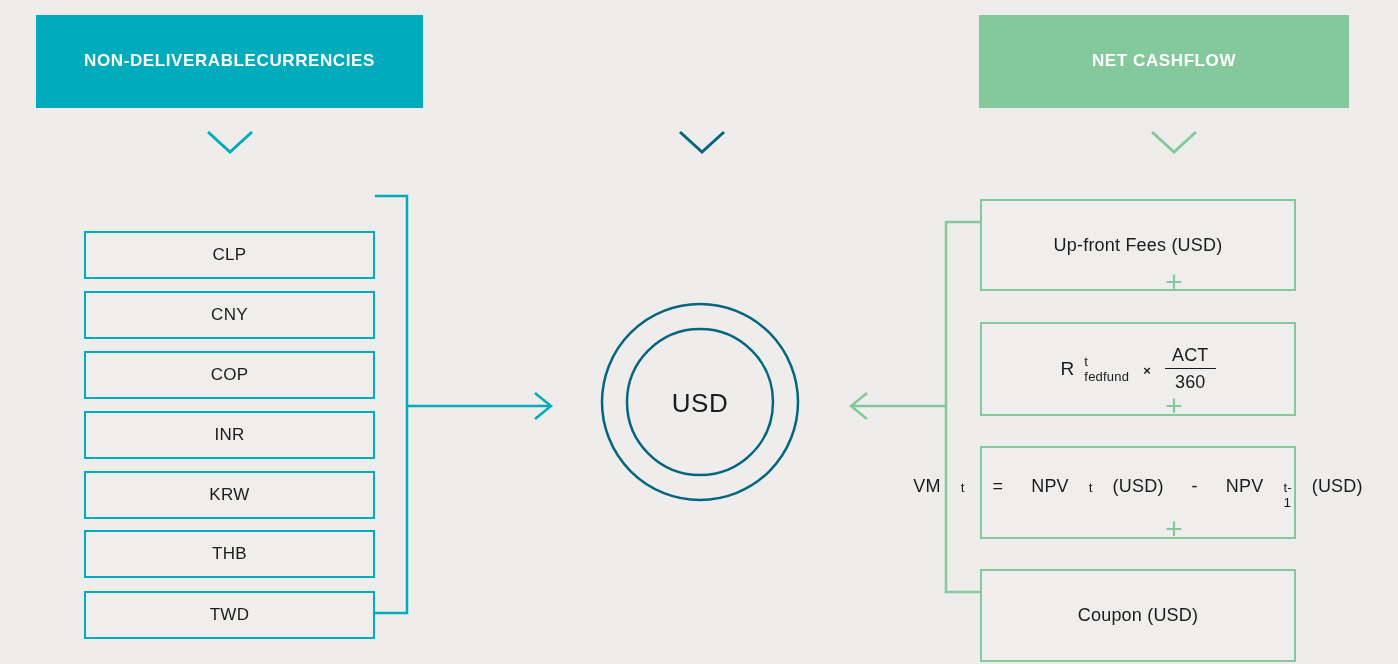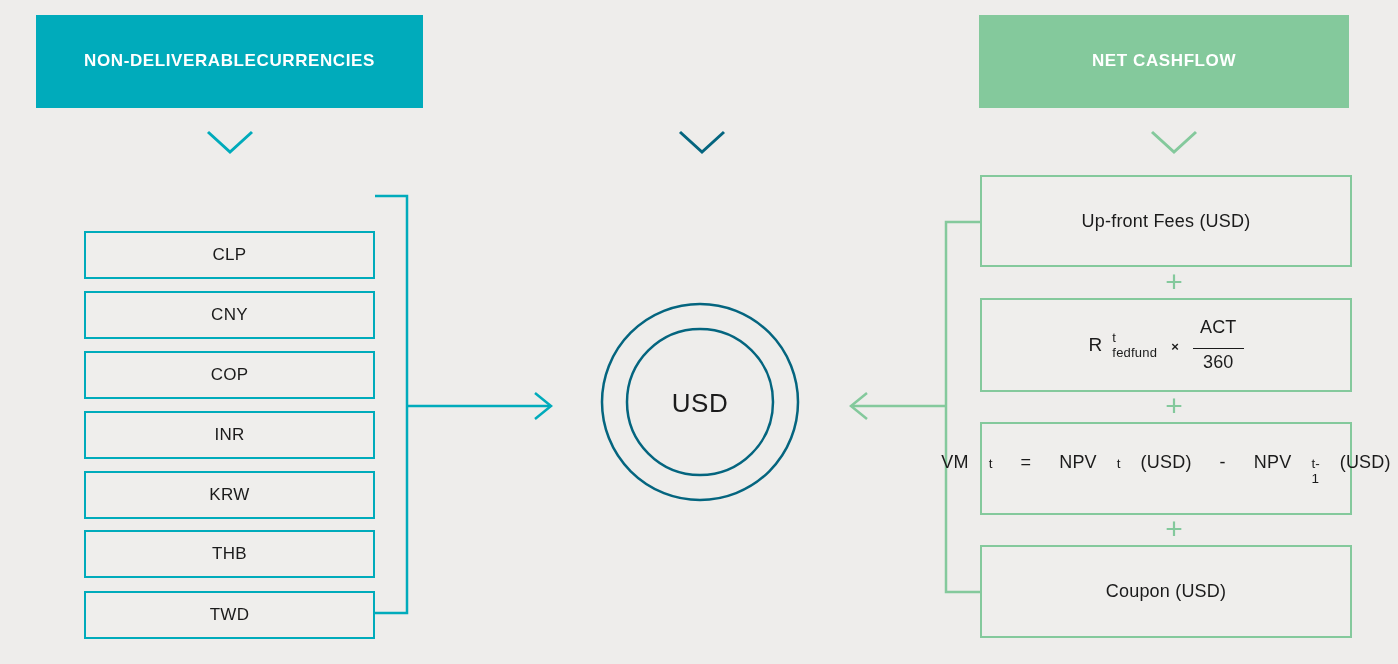--- a/index.html
+++ b/index.html
@@ -15,41 +15,41 @@
   .hdr-left{left:36px;width:387px;background:#00ABBB;}
   .hdr-center{left:507px;width:389px;background:#04657F;}
   .hdr-right{left:979px;width:370px;background:#84C99C;}
   .svg-layer{position:absolute;left:0;top:0;width:1398px;height:664px;pointer-events:none;}
   .cbox{
     position:absolute;left:84px;width:291px;height:48px;box-sizing:border-box;
     border:2.5px solid #00ABBB;background:#EFEEEC;display:flex;align-items:center;
     justify-content:center;font-size:17px;letter-spacing:0.3px;
   }
   .rbox{
-    position:absolute;left:980px;width:372px;box-sizing:border-box;
+    position:absolute;left:980px;width:316px;box-sizing:border-box;
     border:2px solid #84C99C;background:#EFEEEC;display:flex;align-items:center;
-    justify-content:center;font-size:18px;letter-spacing:0.2px;
+    justify-content:center;font-size:18px;letter-spacing:0.2px;margin-top:24px;
   }
   .plus{
     position:absolute;left:980px;width:388px;height:32px;line-height:30px;
     text-align:center;color:#84C99C;font-size:30px;font-weight:500;
   }
   .usd{
     position:absolute;left:640px;top:388px;width:120px;text-align:center;
     font-size:26px;letter-spacing:0.5px;
   }
   
   .formula{display:flex;align-items:center;gap:10px;}
   .f-base{font-size:19px;}
   .supsub{
     display:inline-flex;flex-direction:column;align-items:flex-start;
     font-size:13px;line-height:1.15;vertical-align:middle;transform:translateY(1px);
   }
   .frac{display:inline-block;text-align:center;font-size:18px;vertical-align:middle;}
-  .frac-top{display:block;border-bottom:1.6px solid #1B1B1B;padding:0 7px 10px;}
+  .frac-top{display:block;border-bottom:1.6px solid #1B1B1B;padding:0 7px 2px;}
   .frac-bot{display:block;padding-top:3px;}
   .times{font-size:13px;font-weight:700;margin:0 4px;transform:translateY(1px);}
   .t-sub{font-size:13.5px;letter-spacing:0;}
   .vm-row{display:flex;align-items:baseline;gap:20px;font-size:18px;}
   .op{margin:0 8px;}
 </style>
 </head>
 <body>
 
 <div class="canvas">

